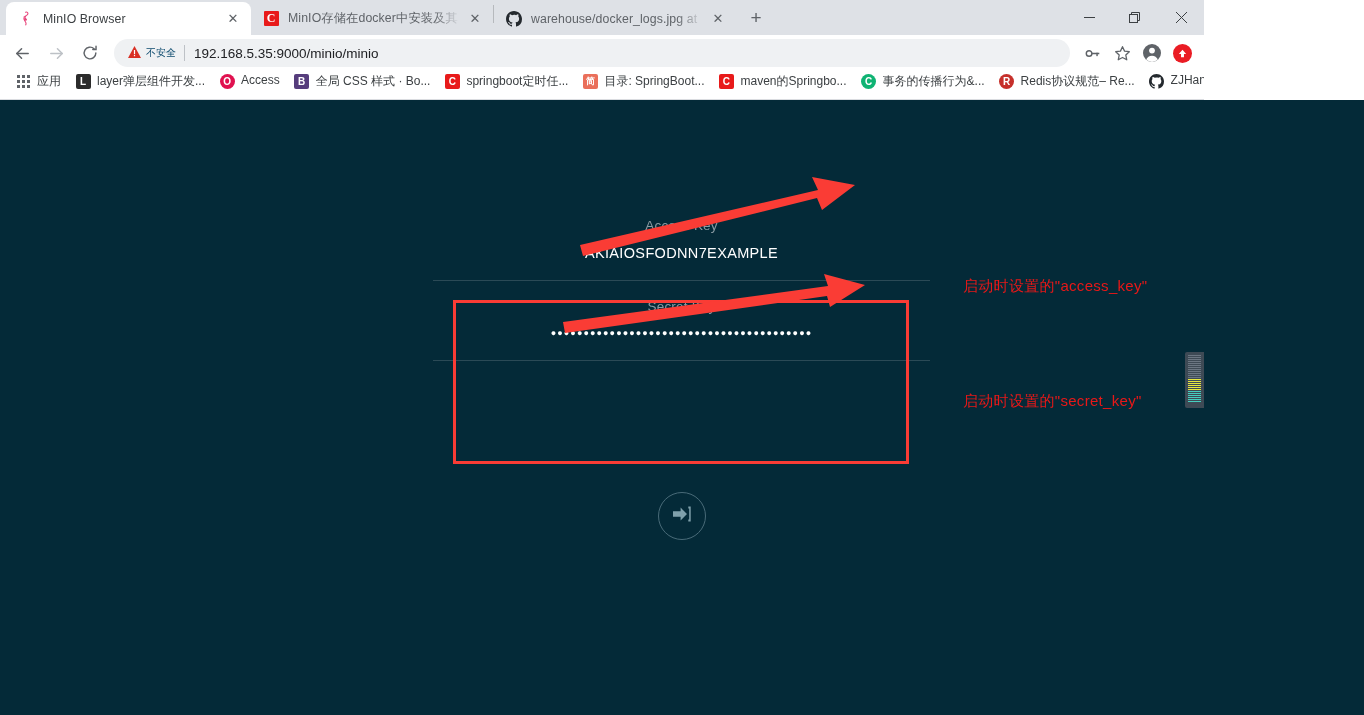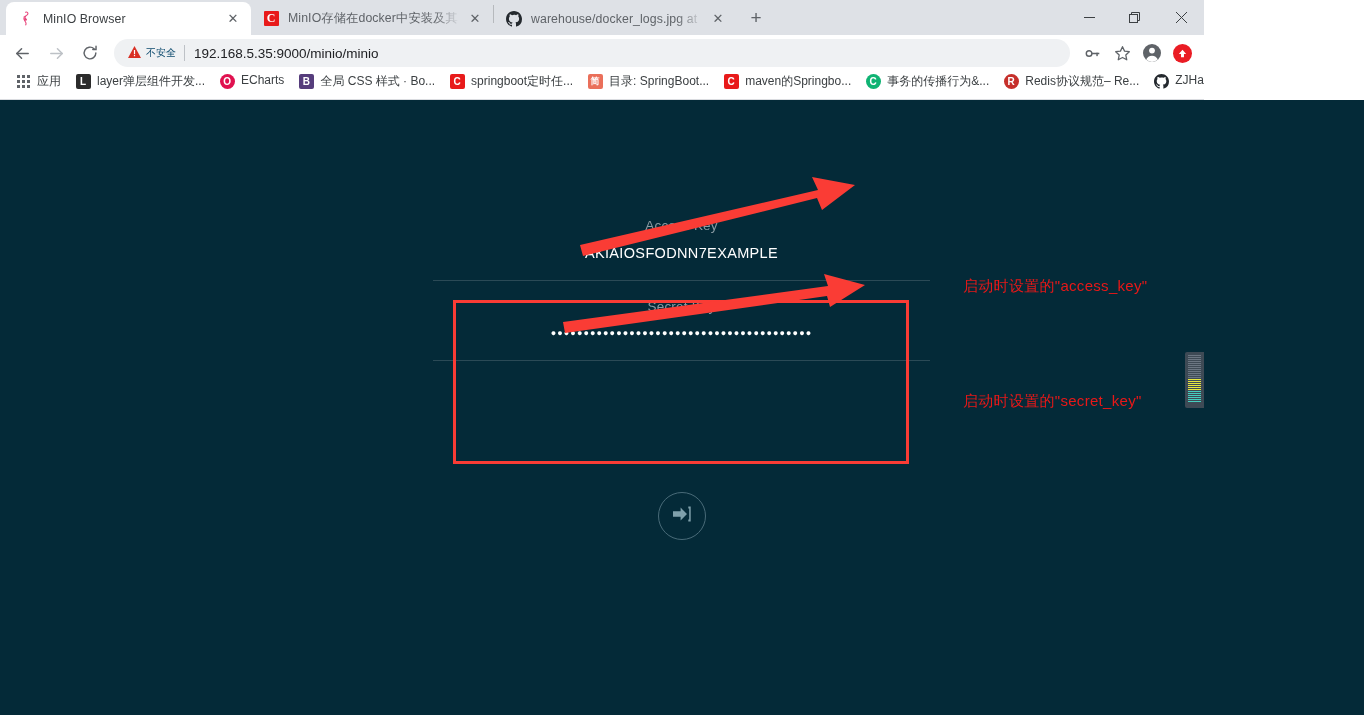--- a/index.html
+++ b/index.html
@@ -392,21 +392,21 @@
     <div class="bm">
       <span class="bm-ic">
           <span class="ic-sq" style="background:#2b2b2b">L</span>
         </span>
       <span class="bm-label">layer弹层组件开发...</span>
     </div>
     <div class="bm">
       <span class="bm-ic">
           <span class="ic-circle" style="background:#e0114f">O</span>
         </span>
-      <span class="bm-label">ECharts</span>
+      <span class="bm-label">Access</span>
     </div>
     <div class="bm">
       <span class="bm-ic">
           <span class="ic-sq" style="background:#563d7c">B</span>
         </span>
       <span class="bm-label">全局 CSS 样式 · Bo...</span>
     </div>
     <div class="bm">
       <span class="bm-ic">
           <span class="ic-sq" style="background:#e81a1a">C</span>

